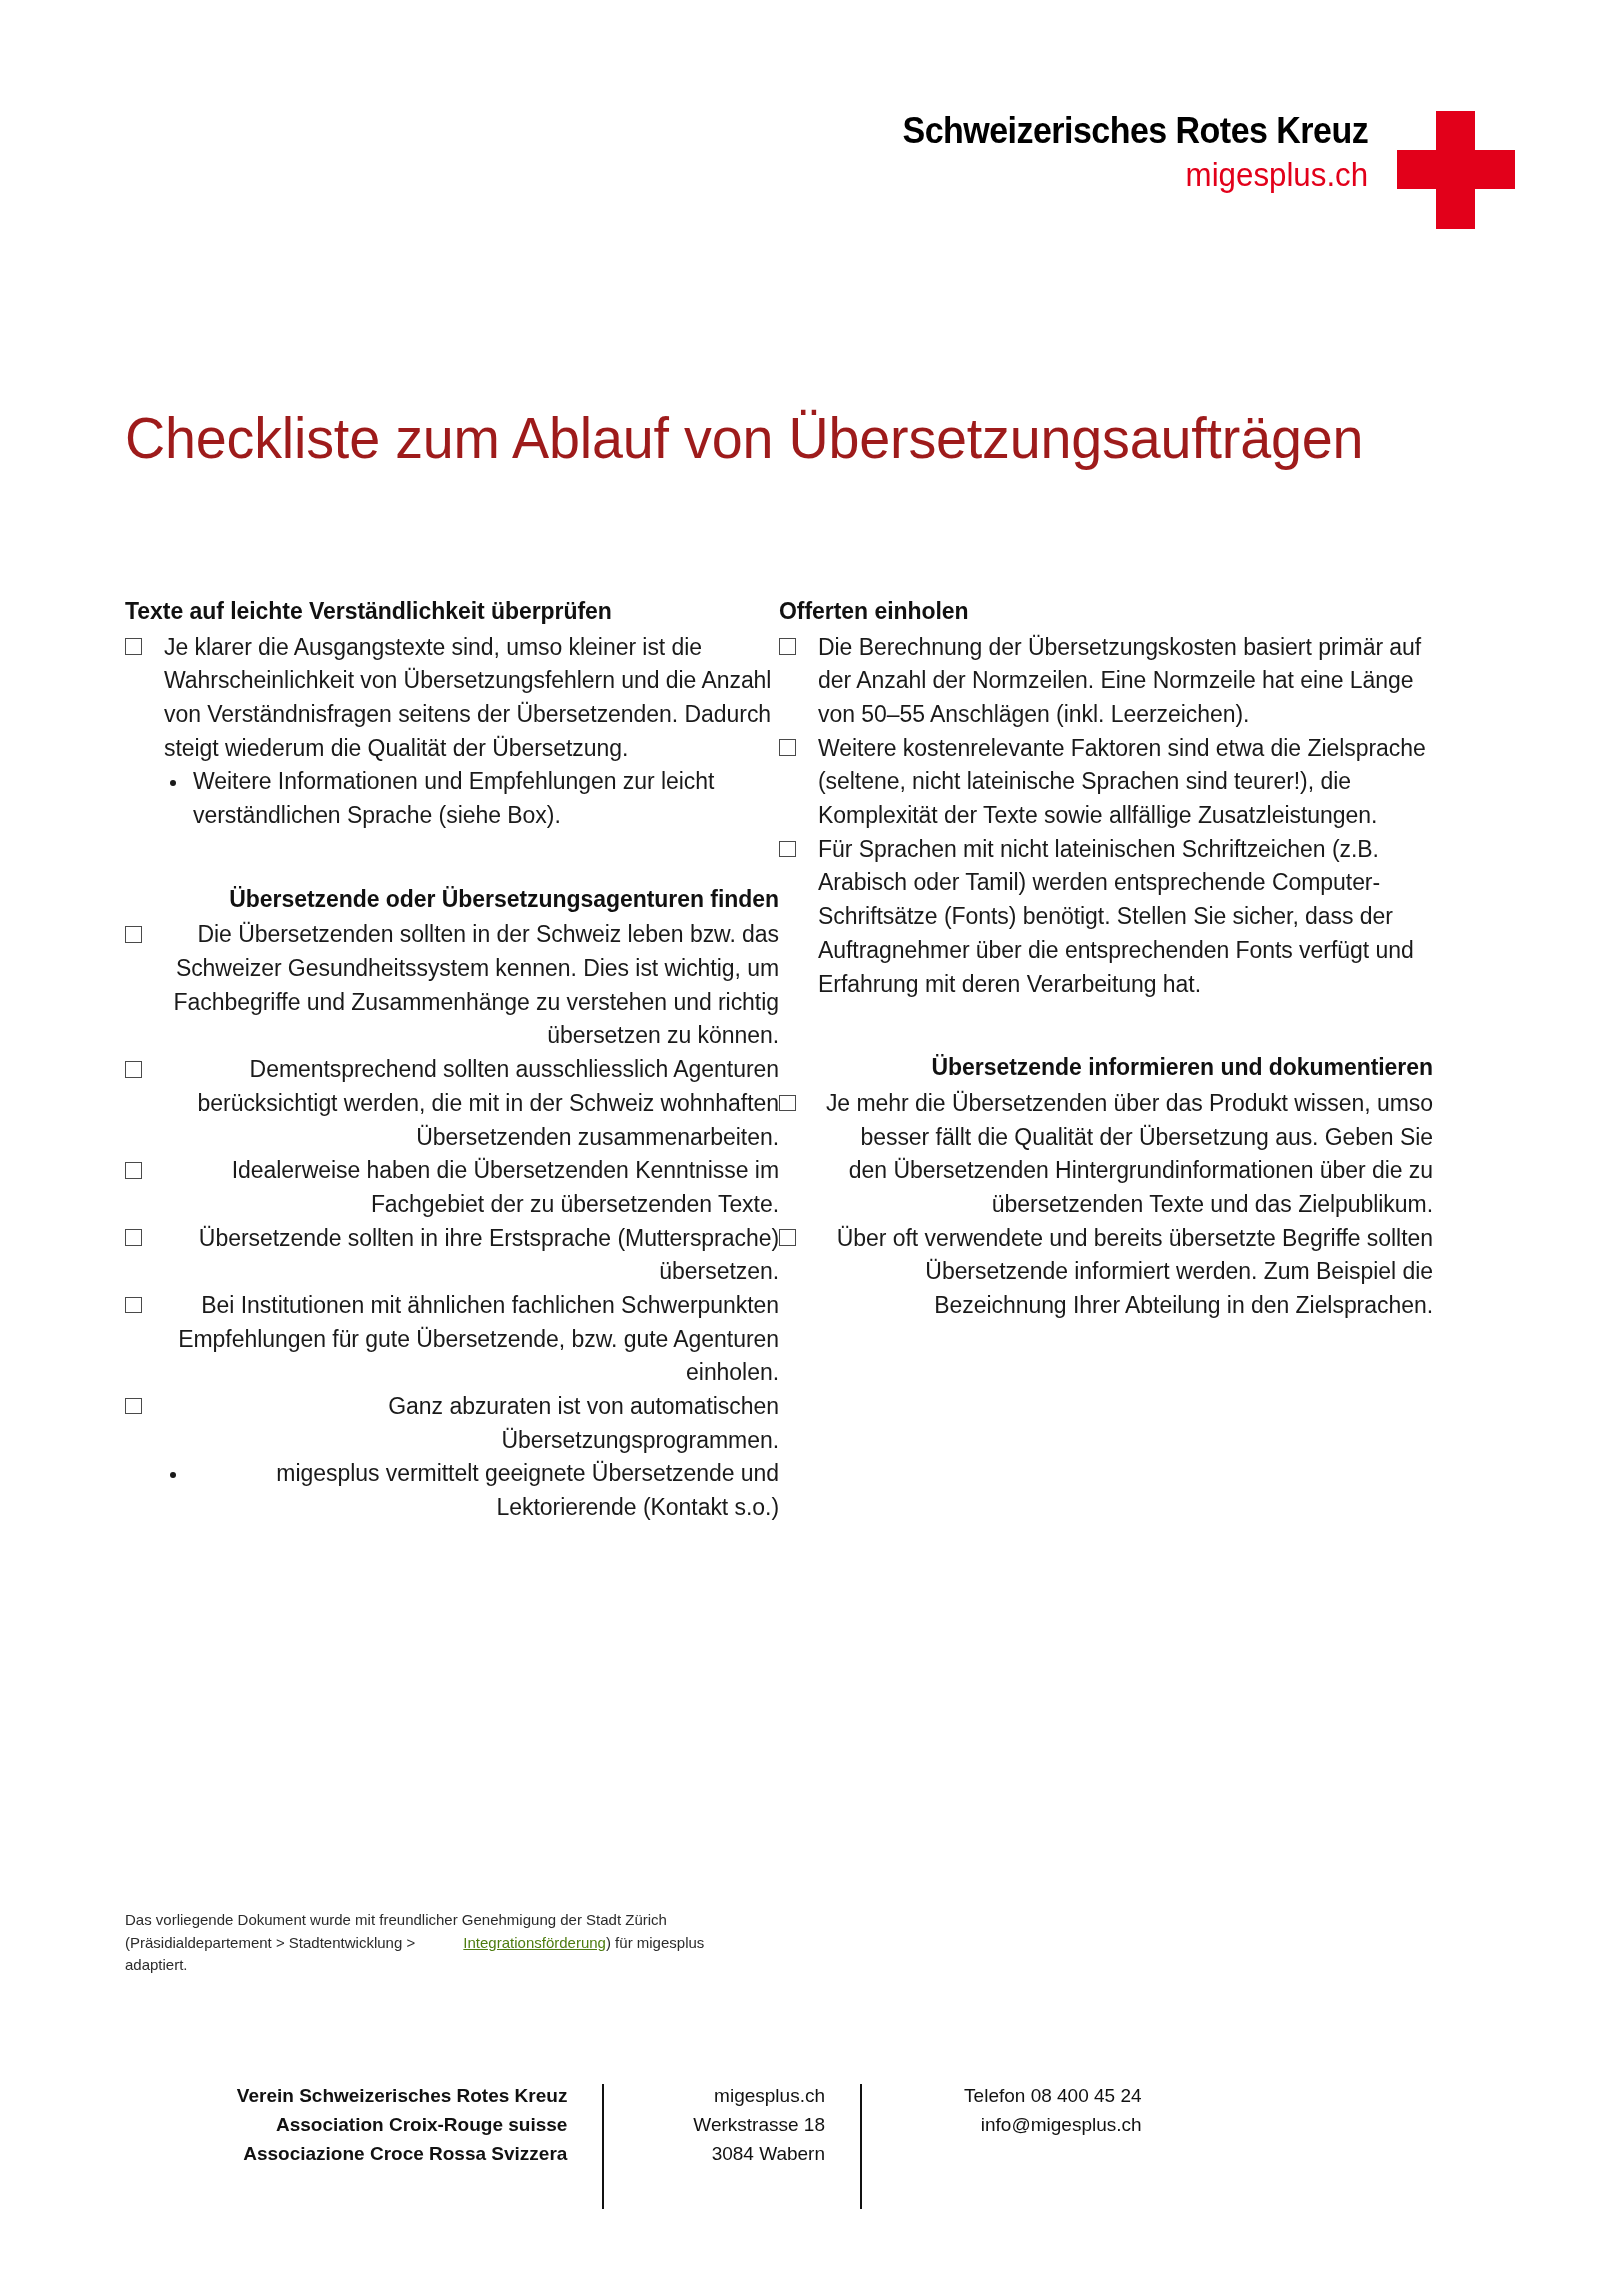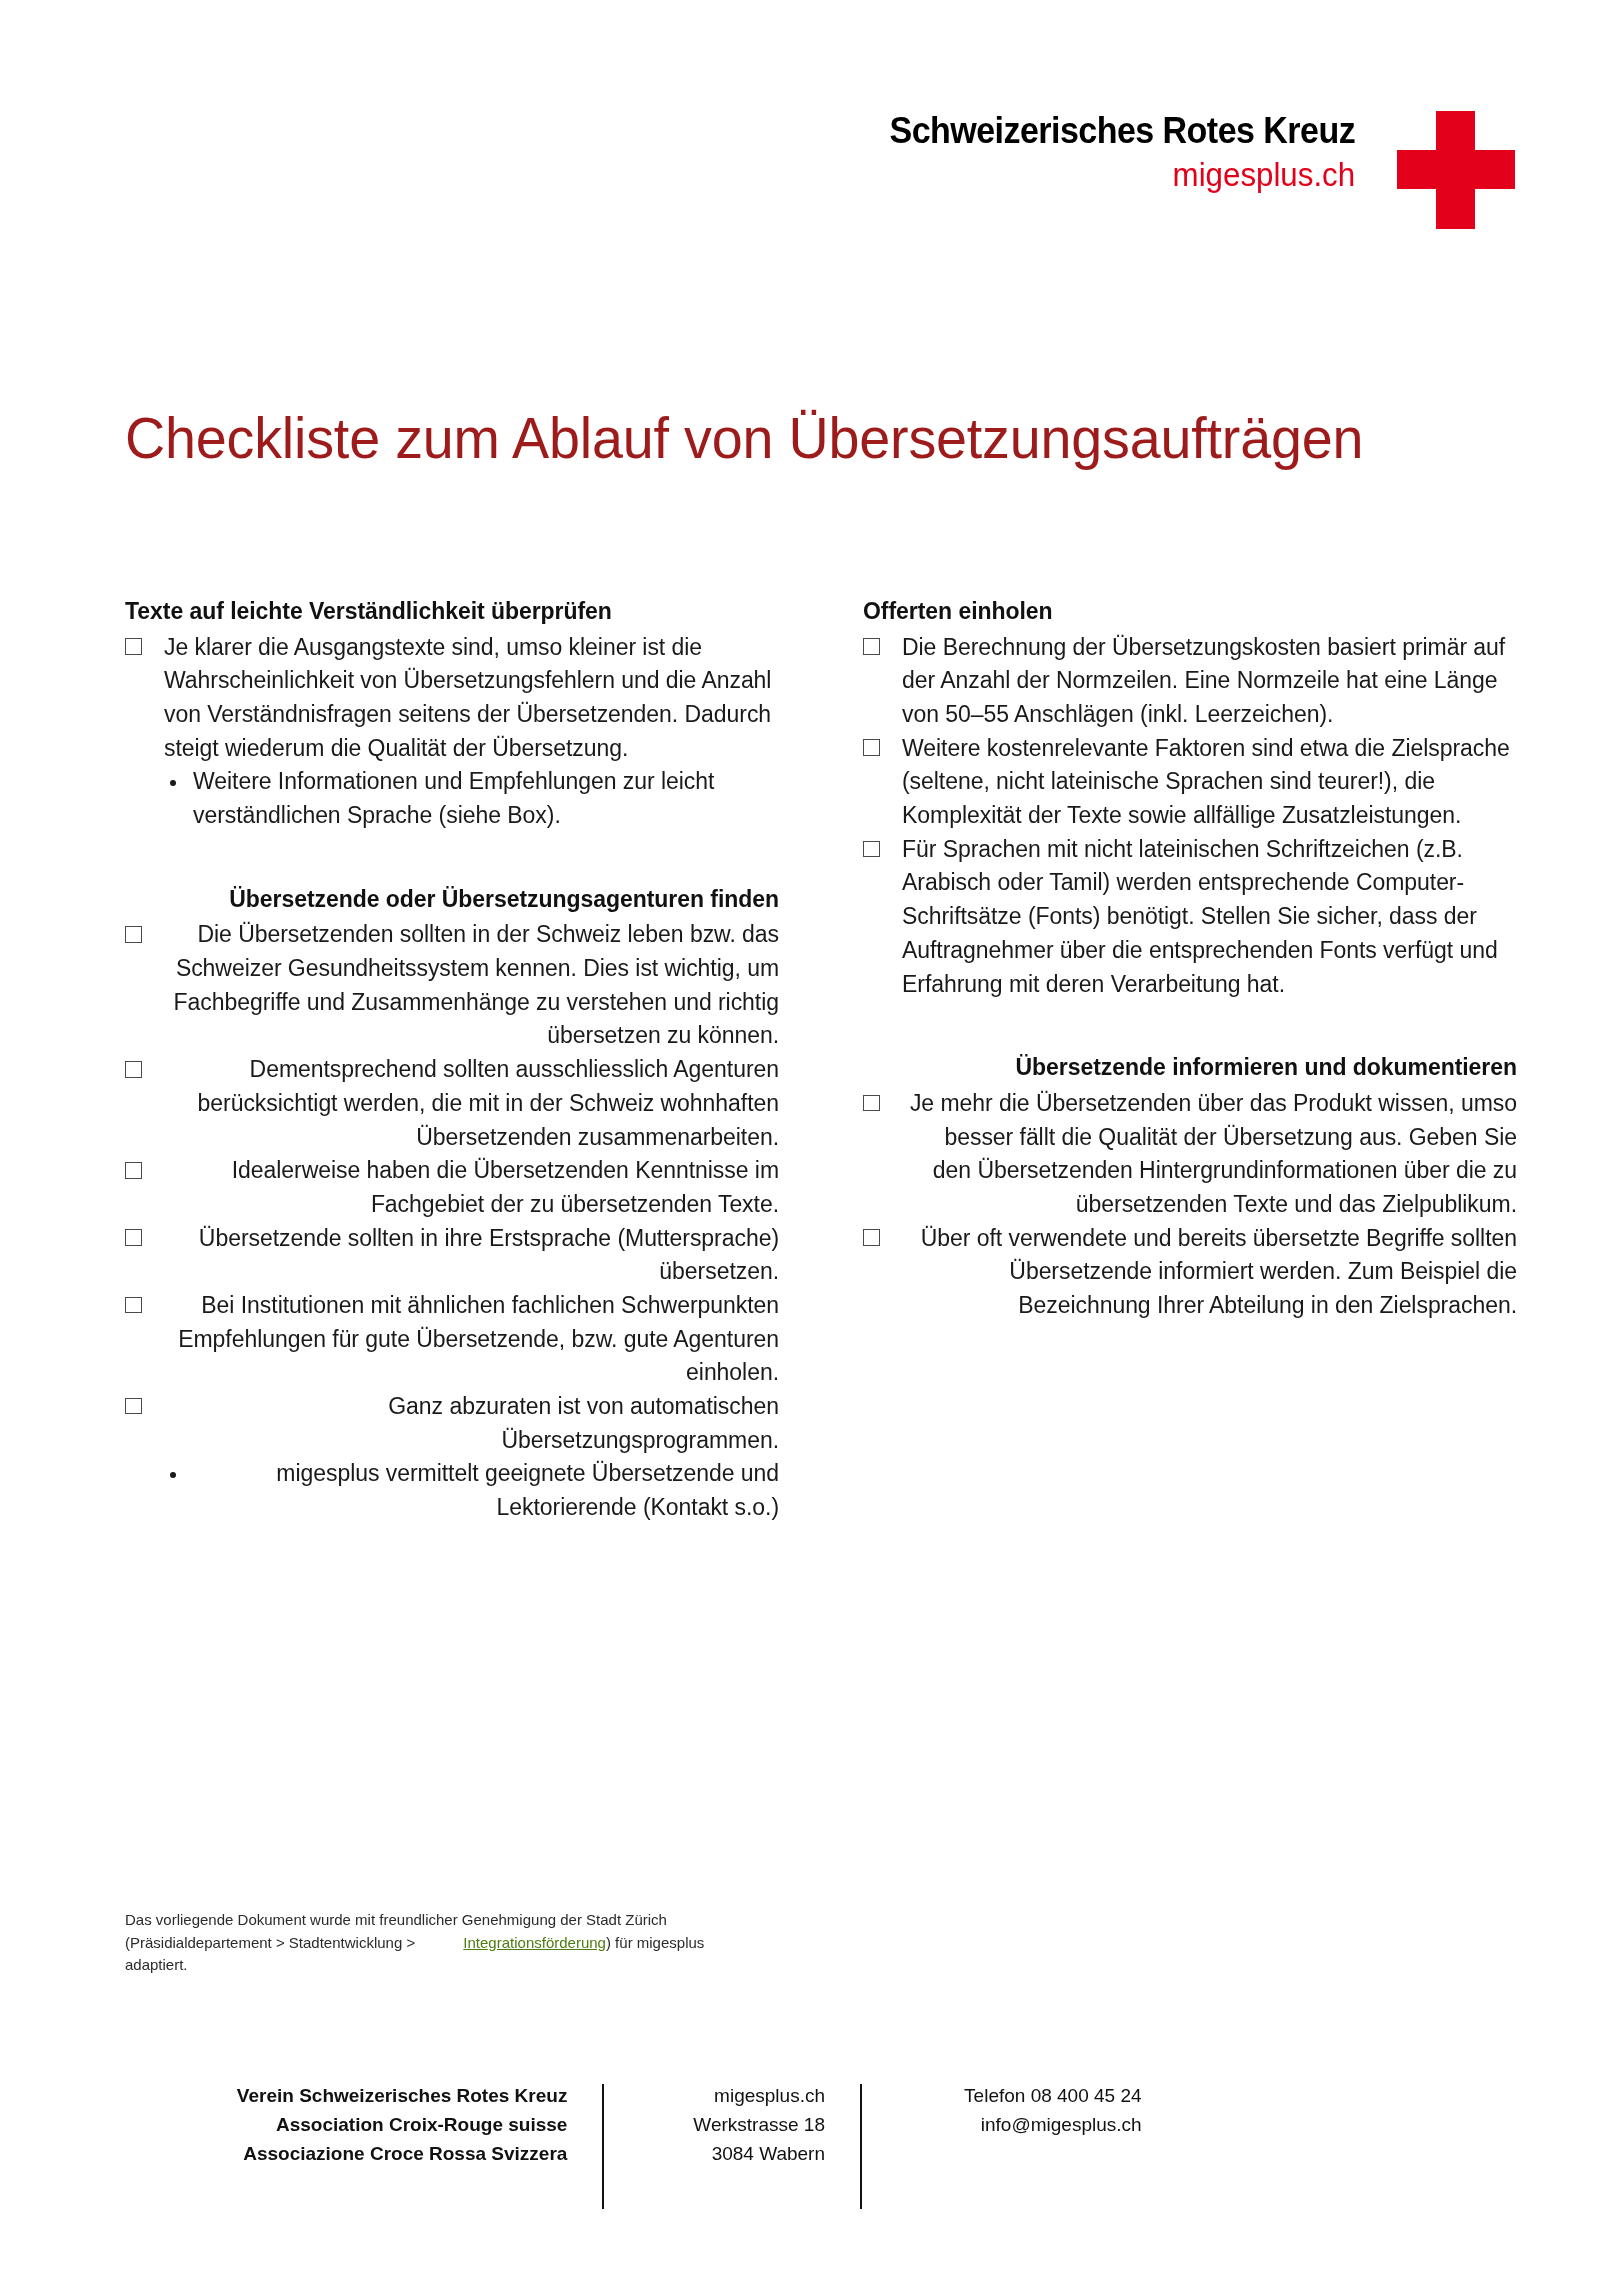--- a/index.html
+++ b/index.html
@@ -17,21 +17,21 @@
     overflow: hidden;
   }
 
   
   #brand-header {
     position: absolute;
     top: 106px;
     right: 106px;
     display: flex;
     align-items: flex-start;
-    gap: 42px;
+    gap: 29px;
   }
   #brand-wordmarks {
     text-align: right;
     padding-top: 5.9px;
   }
   #brand-srk {
     font-size: 37px;
     font-weight: bold;
     letter-spacing: -0.6px;
     color: #000000;
@@ -83,21 +83,20 @@
     transform-origin: left center;
   }
 
   
   #columns {
     position: absolute;
     top: 596px;
     left: 125px;
     width: 1392px;
     display: flex;
-    gap: 84px;
   }
   .column {
     width: 654px;
     flex: 0 0 auto;
   }
 
   .section { margin-bottom: 0; }
   .section + .section { margin-top: 51px; text-align: right; }
 
   .section-heading {

